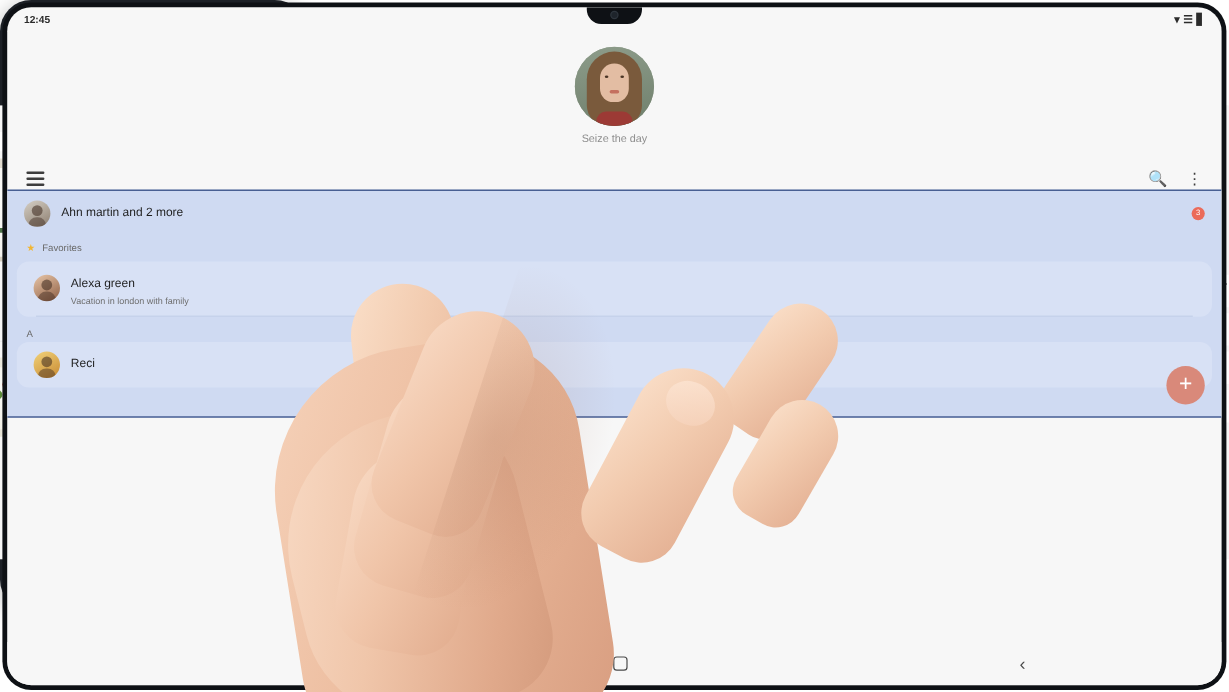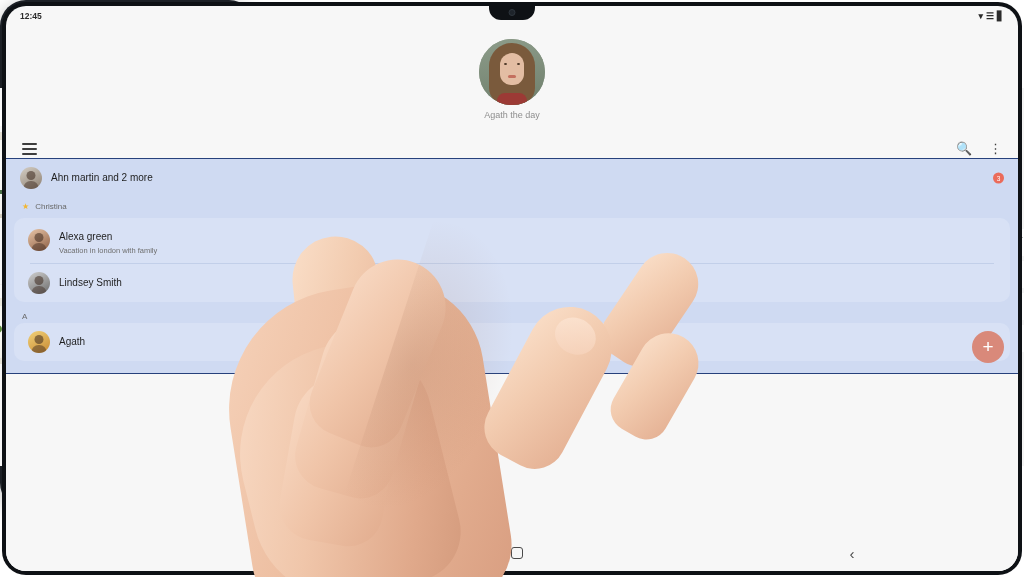--- a/index.html
+++ b/index.html
@@ -581,21 +581,21 @@
       <div class="m-avatar">
         <div class="av-bg"></div>
         <div class="av-hair"></div>
         <div class="av-face"></div>
         <div class="av-eye" style="left:25px;"></div>
         <div class="av-eye" style="left:38px;"></div>
         <div class="av-lip"></div>
         <div class="av-body"></div>
       </div>
 
-      <div class="m-tag">Agath the day</div>
+      <div class="m-tag">Seize the day</div>
 
       <div class="m-toolbar">
         <span class="m-hamb">
             <i></i>
             <i></i>
             <i></i>
           </span>
         <span class="m-tools">
           <span>🔍</span>
           <span>⋮</span>
@@ -609,53 +609,46 @@
           <span class="m-avt a1">
             <i class="avt-head"></i>
             <i class="avt-body"></i>
           </span>
           <span class="m-rowname">Ahn martin and 2 more</span>
           <span class="m-badge">3</span>
         </div>
 
         <div class="m-secthdr">
           <span class="star">★</span>
-          <span>Christina</span>
+          <span>Favorites</span>
         </div>
 
         <div class="m-pill">
           <div class="m-row">
             <span class="m-avt a2">
               <i class="avt-head"></i>
               <i class="avt-body"></i>
             </span>
             <span>
               <span class="m-rowname">Alexa green</span>
               <span class="m-rowsub" style="display:block;">Vacation in london with family</span>
             </span>
           </div>
           <div class="m-divider"></div>
-          <div class="m-row">
-            <span class="m-avt a3">
-              <i class="avt-head"></i>
-              <i class="avt-body"></i>
-            </span>
-            <span class="m-rowname">Lindsey Smith</span>
-          </div>
         </div>
 
         <div class="m-alpha">A</div>
 
         <div class="m-pill" style="margin-top:0;">
           <div class="m-row">
             <span class="m-avt a4">
               <i class="avt-head"></i>
               <i class="avt-body"></i>
             </span>
-            <span class="m-rowname">Agath</span>
+            <span class="m-rowname">Reci</span>
           </div>
         </div>
 
 
         <div class="m-fab">+</div>
       </div>
 
       <div class="m-nav">
         <span class="ln" style="visibility:hidden;">|||</span>
         <span class="sq"></span>

